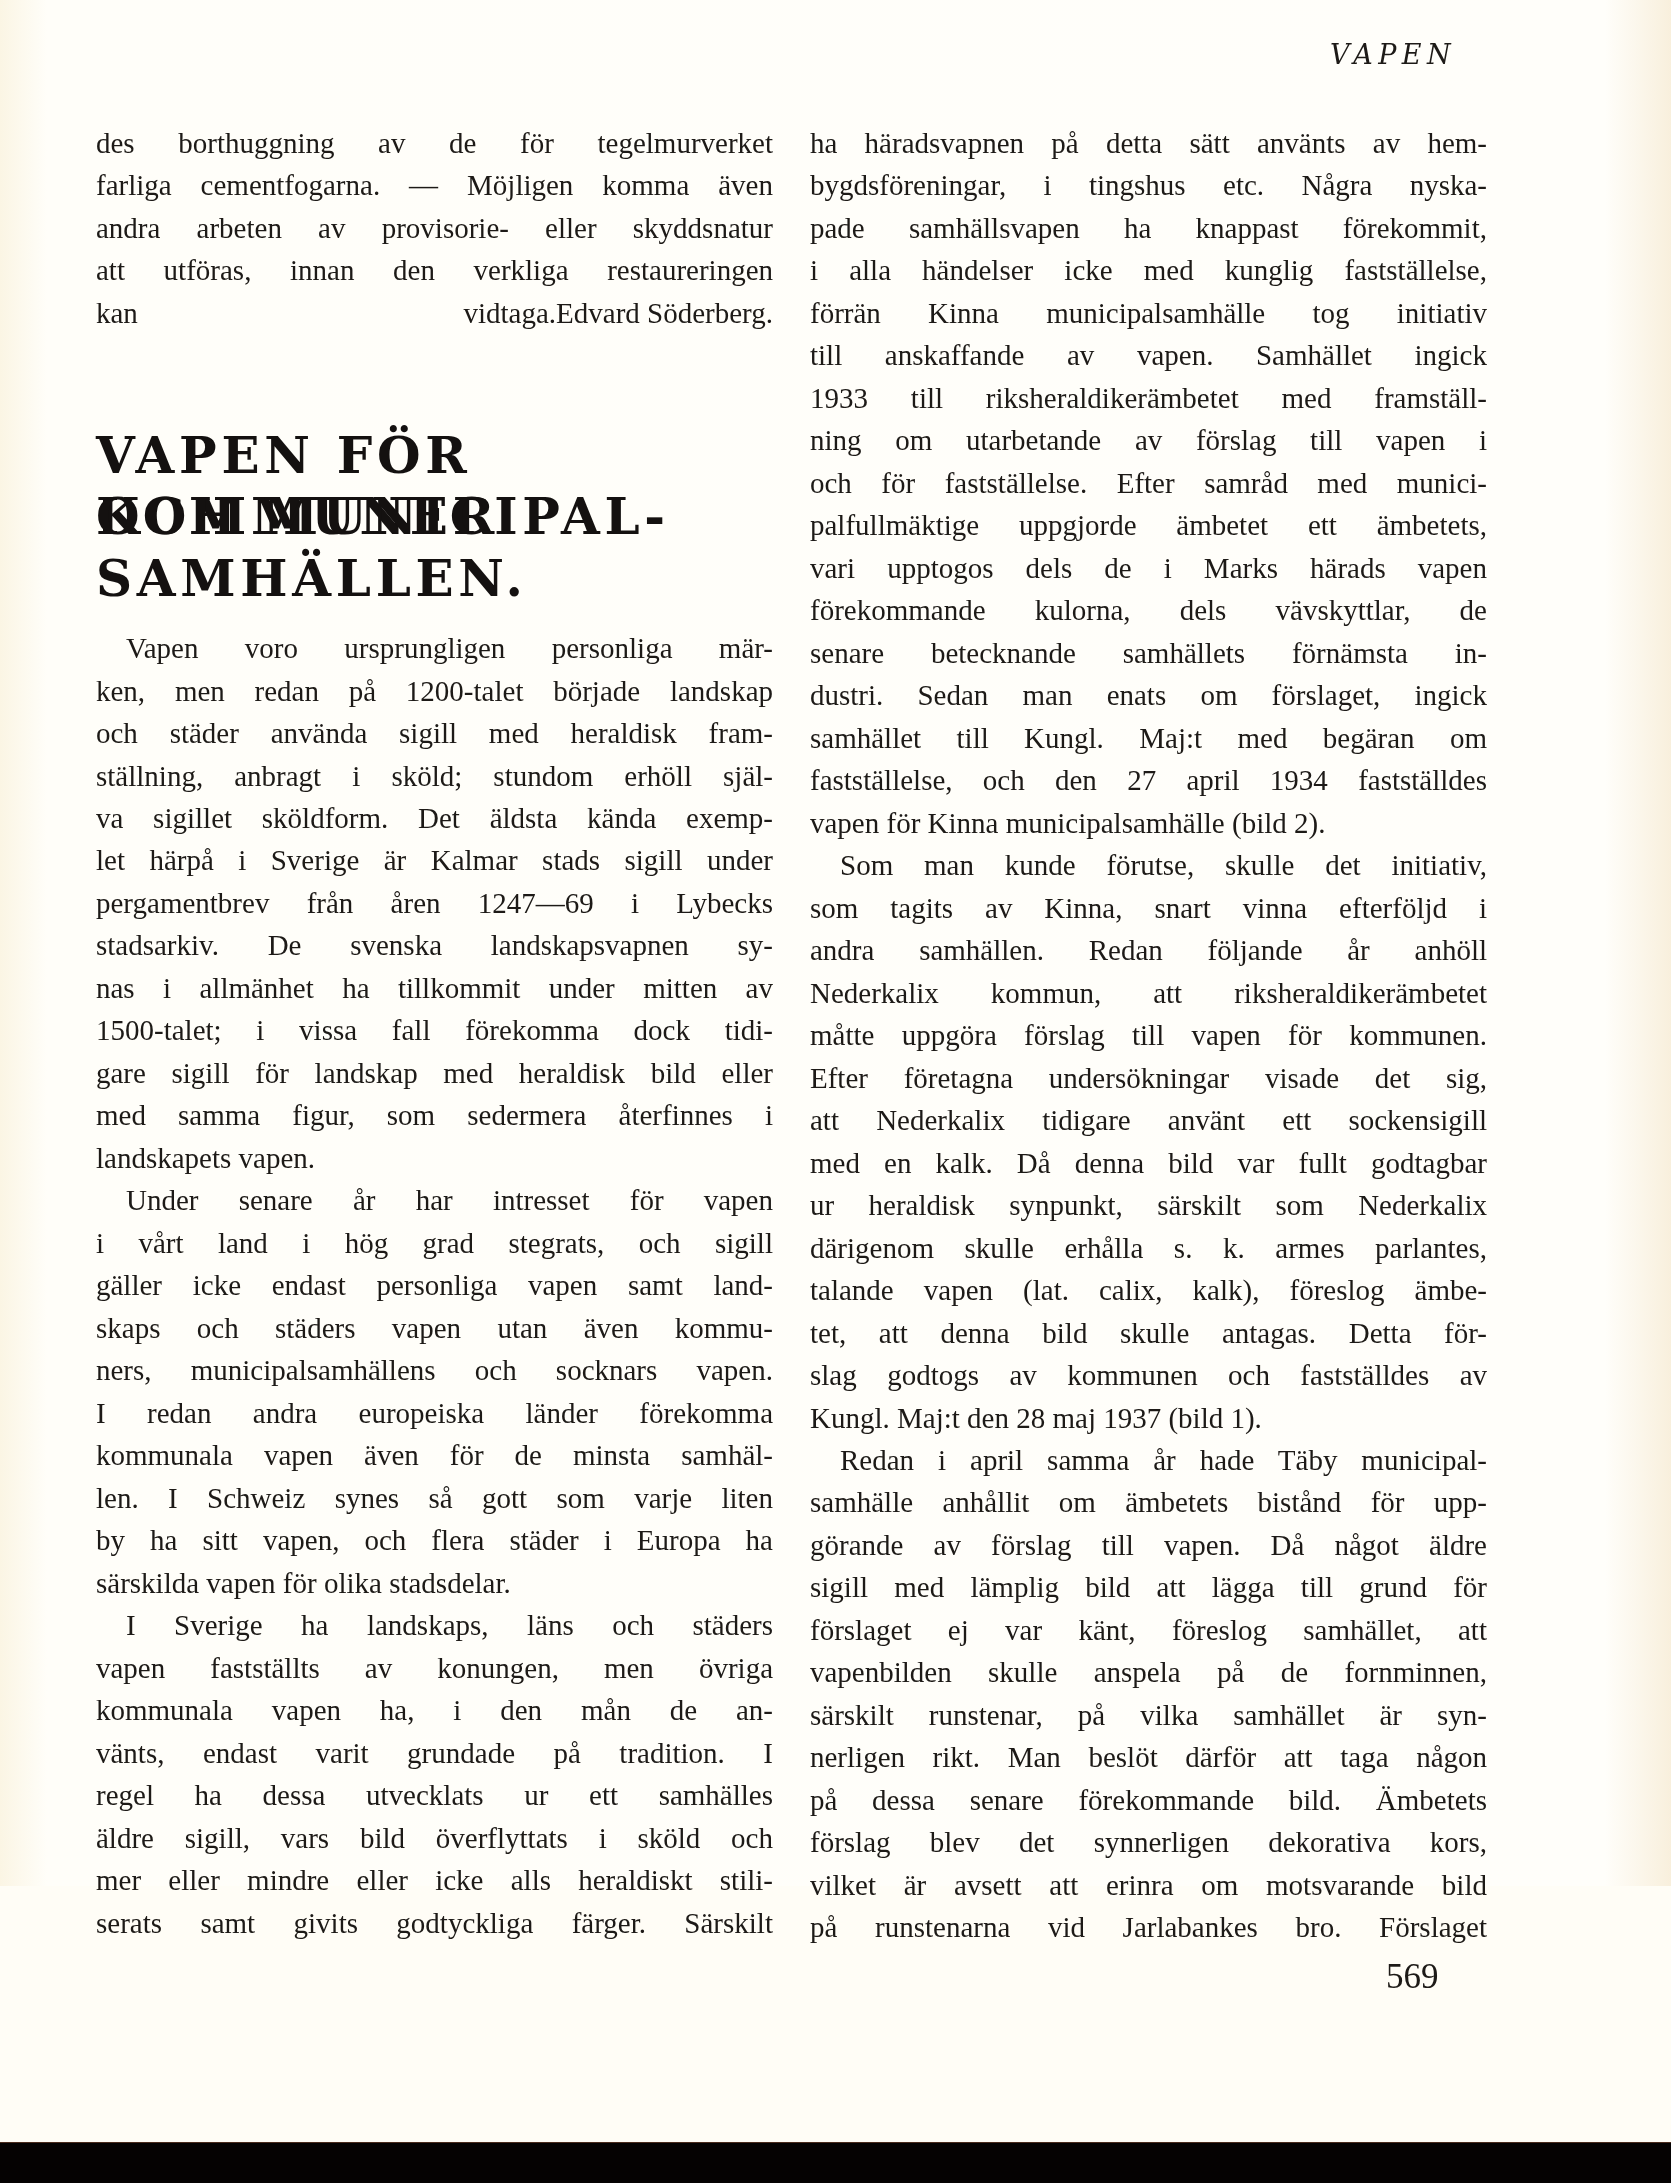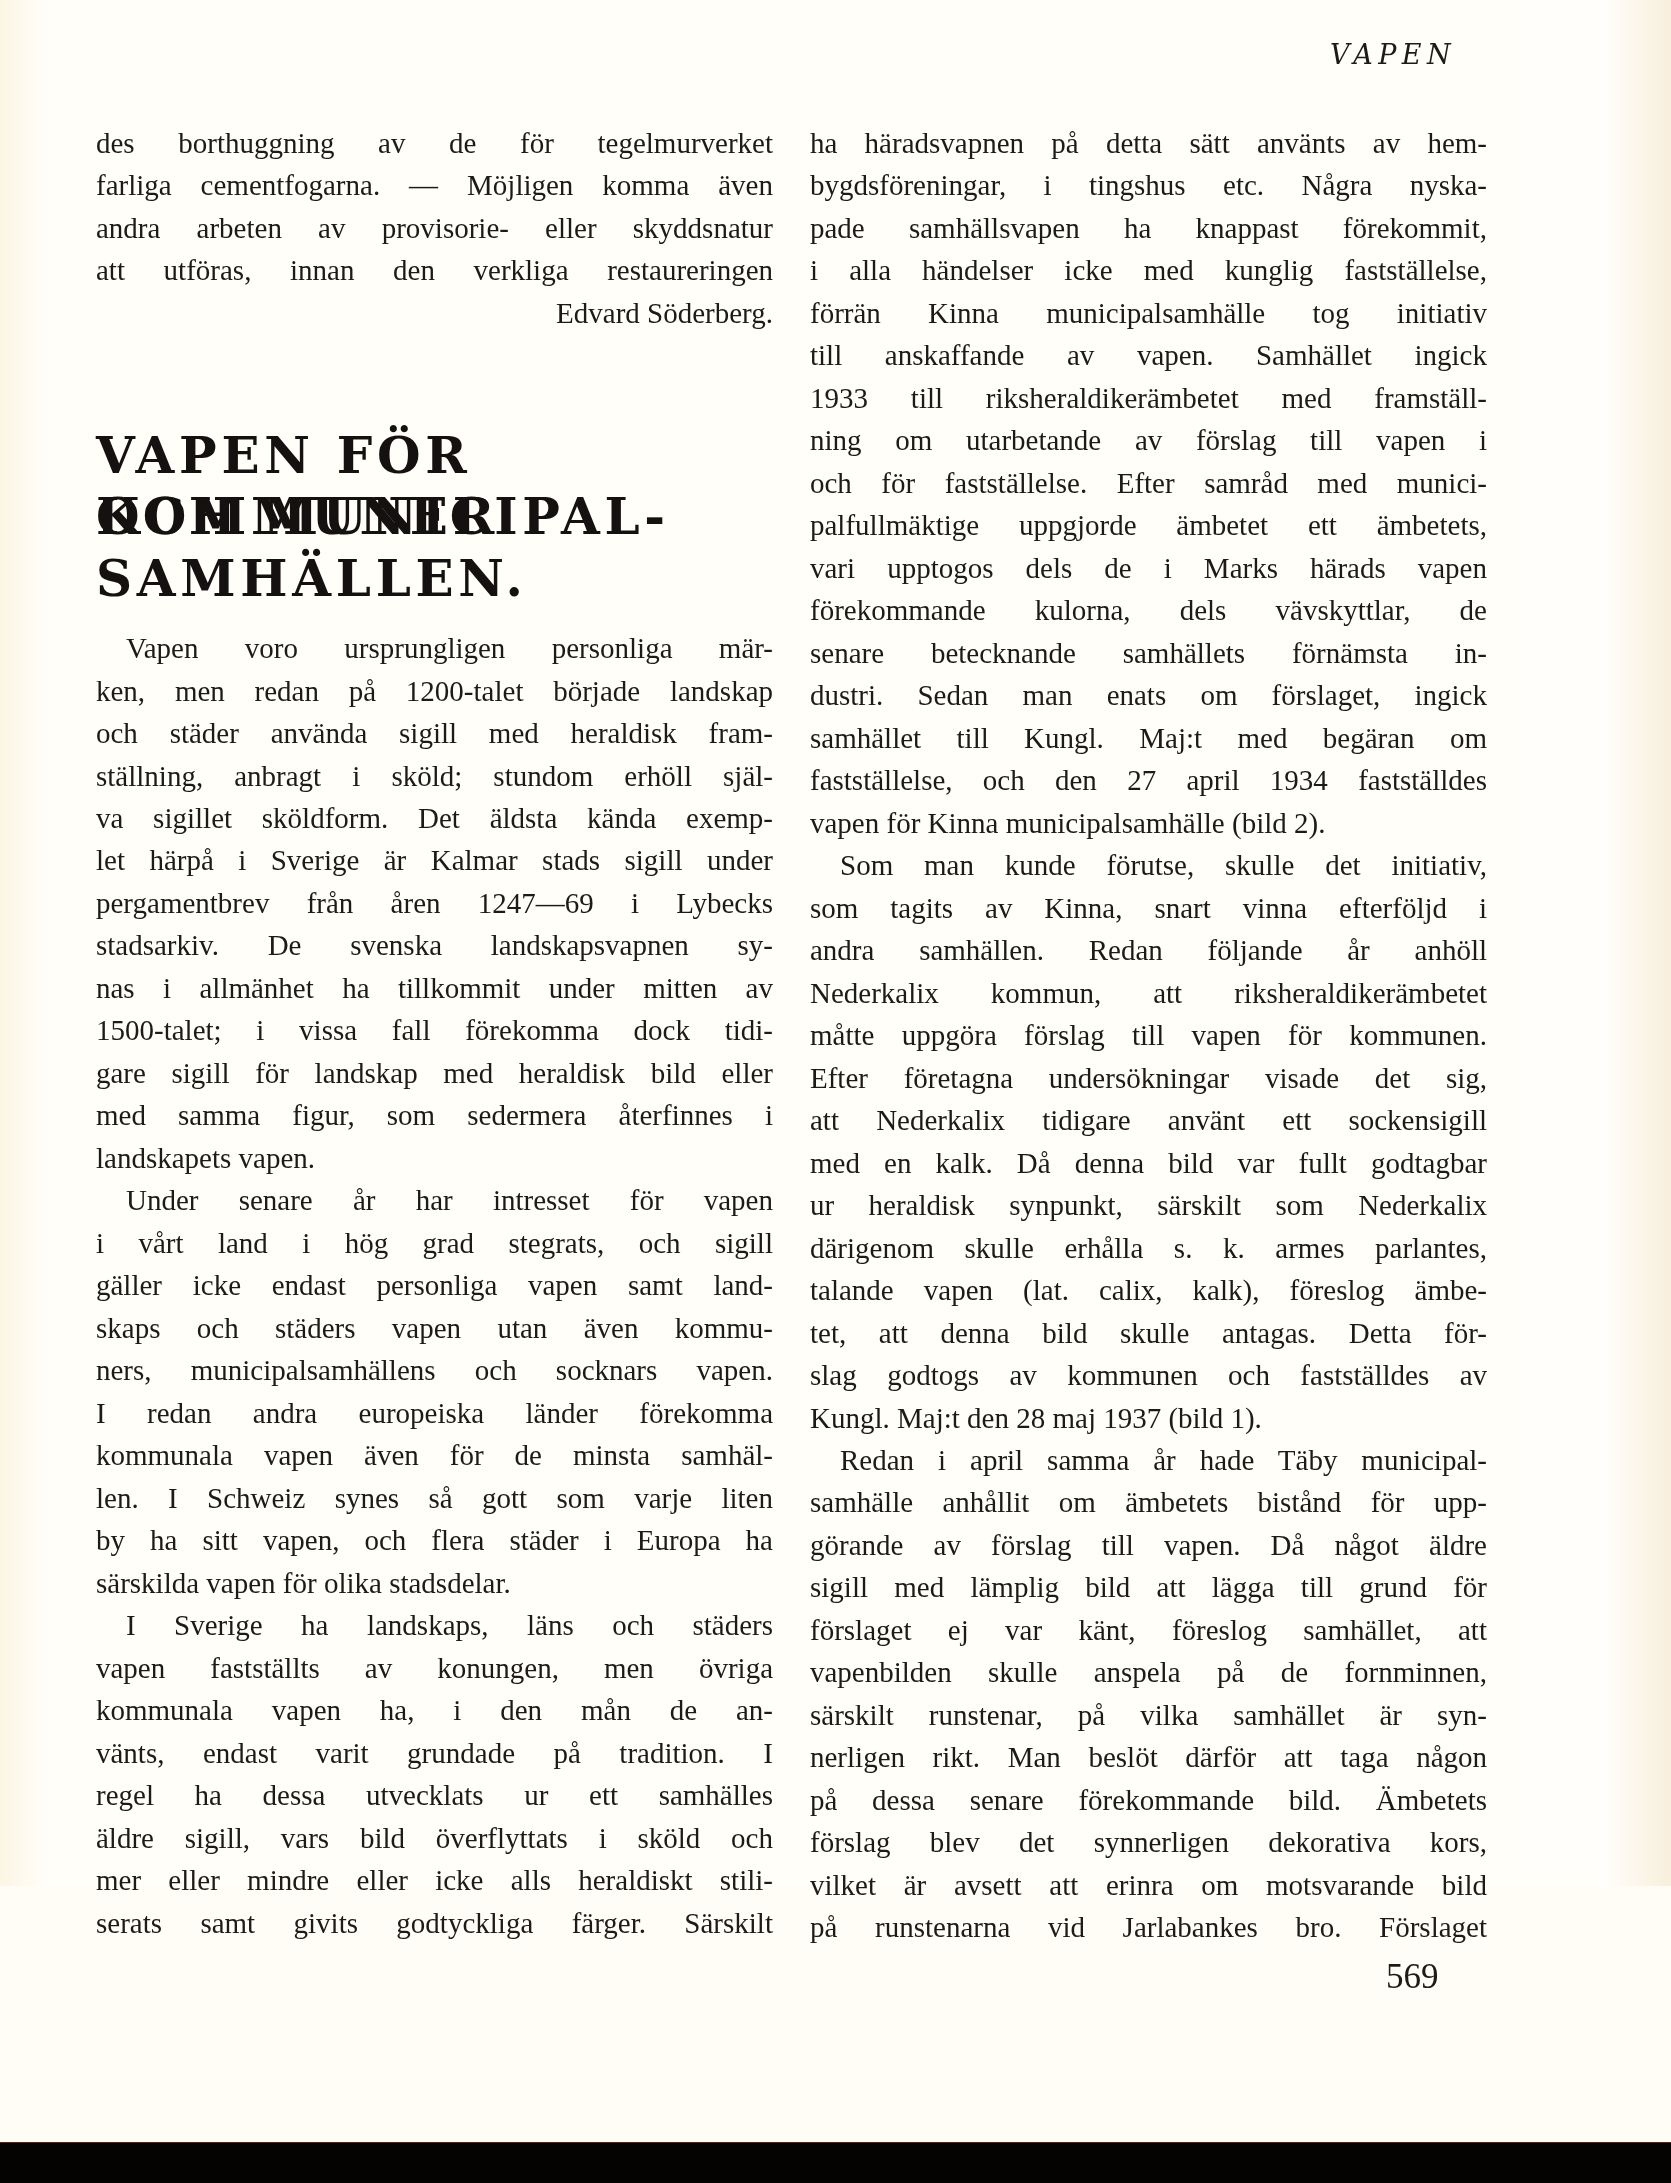--- a/index.html
+++ b/index.html
@@ -56,20 +56,21 @@
 
   <div class="running-head">VAPEN</div>
 
   <div class="col col-left">
 
     <div class="line" style="top:122px"><span class="inner">des borthuggning av de för tegelmurverket</span></div>
     <div class="line" style="top:164px"><span class="inner">farliga cementfogarna. — Möjligen komma även</span></div>
     <div class="line" style="top:207px"><span class="inner">andra arbeten av provisorie- eller skyddsnatur</span></div>
     <div class="line" style="top:249px"><span class="inner">att utföras, innan den verkliga restaureringen</span></div>
     <div class="line last" style="top:292px">
+      <span>kan vidtaga.</span>
       <span class="signature">Edvard Söderberg.</span>
     </div>
 
     <div class="heading-line" style="top:425px">VAPEN FÖR KOMMUNER</div>
     <div class="heading-line" style="top:486px">OCH MUNICIPAL-</div>
     <div class="heading-line" style="top:548px">SAMHÄLLEN.</div>
 
     <div class="line indent" style="top:627px"><span class="inner">Vapen voro ursprungligen personliga mär-</span></div>
     <div class="line" style="top:670px"><span class="inner">ken, men redan på 1200-talet började landskap</span></div>
     <div class="line" style="top:712px"><span class="inner">och städer använda sigill med heraldisk fram-</span></div>

